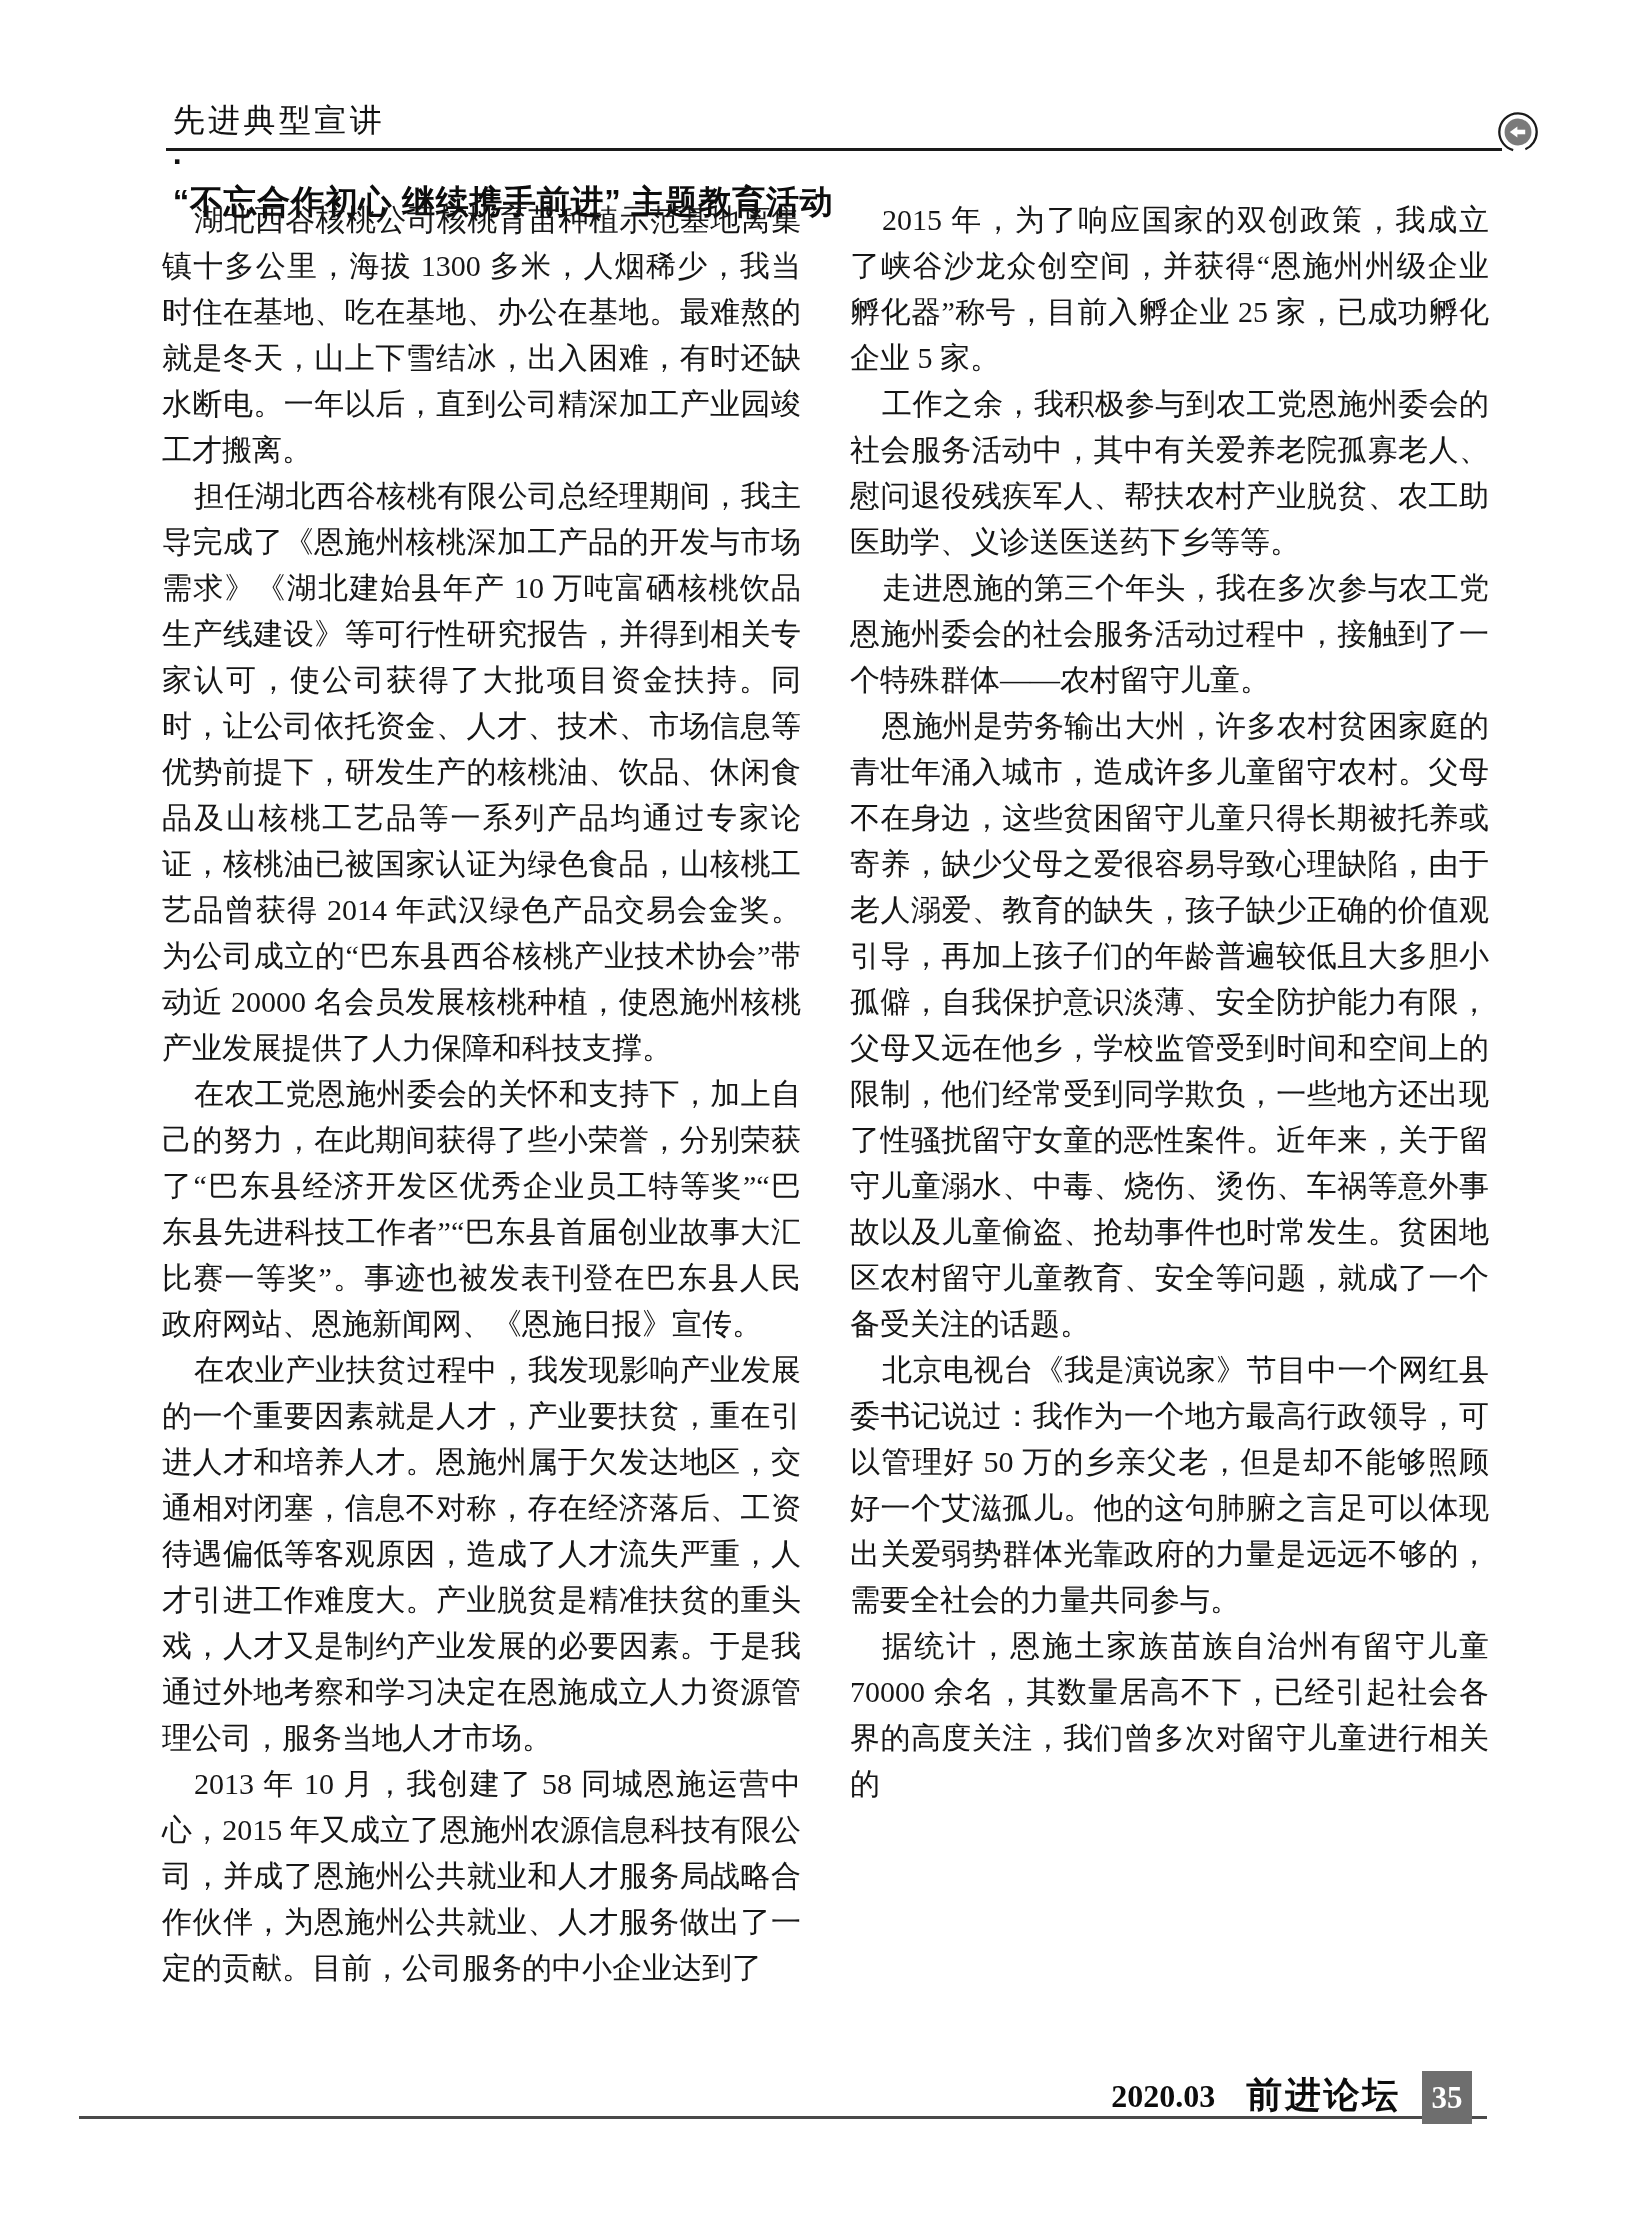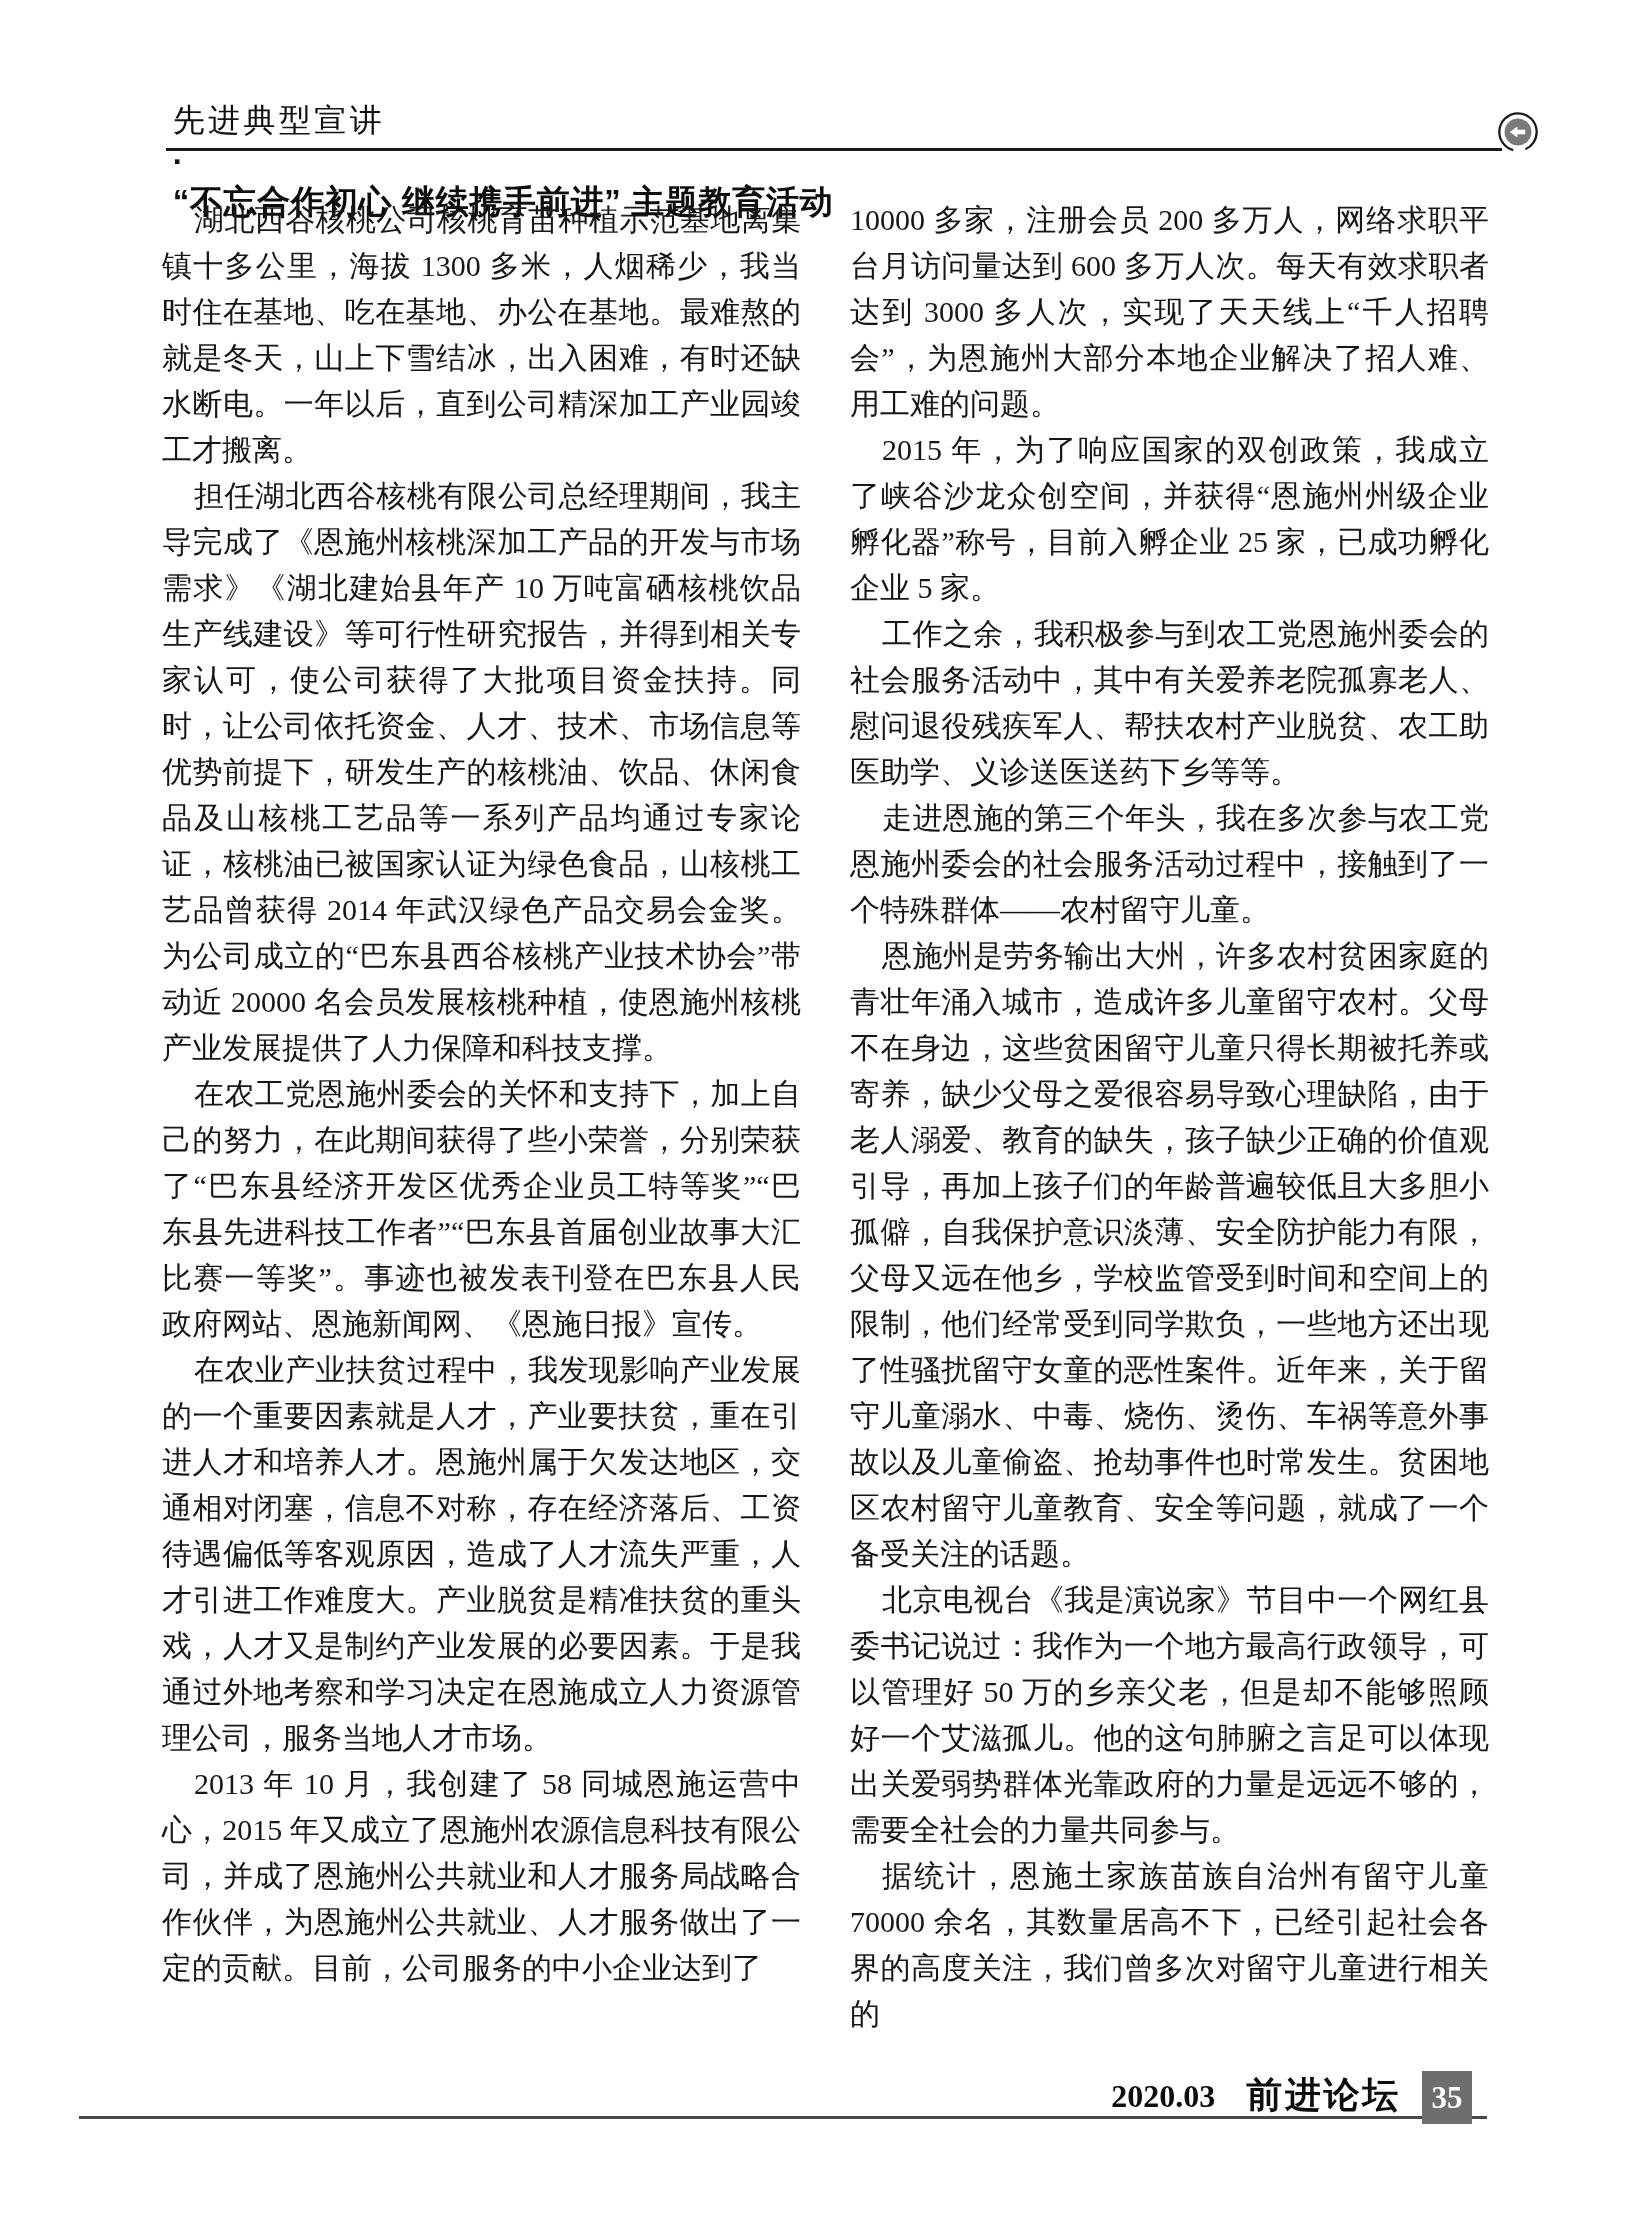--- a/index.html
+++ b/index.html
@@ -102,21 +102,20 @@
 
   <div class="columns">
     <div class="col">
       <p>湖北西谷核桃公司核桃育苗种植示范基地离集镇十多公里，海拔 1300 多米，人烟稀少，我当时住在基地、吃在基地、办公在基地。最难熬的就是冬天，山上下雪结冰，出入困难，有时还缺水断电。一年以后，直到公司精深加工产业园竣工才搬离。</p>
       <p>担任湖北西谷核桃有限公司总经理期间，我主导完成了《恩施州核桃深加工产品的开发与市场需求》《湖北建始县年产 10 万吨富硒核桃饮品生产线建设》等可行性研究报告，并得到相关专家认可，使公司获得了大批项目资金扶持。同时，让公司依托资金、人才、技术、市场信息等优势前提下，研发生产的核桃油、饮品、休闲食品及山核桃工艺品等一系列产品均通过专家论证，核桃油已被国家认证为绿色食品，山核桃工艺品曾获得 2014 年武汉绿色产品交易会金奖。为公司成立的“巴东县西谷核桃产业技术协会”带动近 20000 名会员发展核桃种植，使恩施州核桃产业发展提供了人力保障和科技支撑。</p>
       <p>在农工党恩施州委会的关怀和支持下，加上自己的努力，在此期间获得了些小荣誉，分别荣获了“巴东县经济开发区优秀企业员工特等奖”“巴东县先进科技工作者”“巴东县首届创业故事大汇比赛一等奖”。事迹也被发表刊登在巴东县人民政府网站、恩施新闻网、《恩施日报》宣传。</p>
       <p>在农业产业扶贫过程中，我发现影响产业发展的一个重要因素就是人才，产业要扶贫，重在引进人才和培养人才。恩施州属于欠发达地区，交通相对闭塞，信息不对称，存在经济落后、工资待遇偏低等客观原因，造成了人才流失严重，人才引进工作难度大。产业脱贫是精准扶贫的重头戏，人才又是制约产业发展的必要因素。于是我通过外地考察和学习决定在恩施成立人力资源管理公司，服务当地人才市场。</p>
       <p>2013 年 10 月，我创建了 58 同城恩施运营中心，2015 年又成立了恩施州农源信息科技有限公司，并成了恩施州公共就业和人才服务局战略合作伙伴，为恩施州公共就业、人才服务做出了一定的贡献。目前，公司服务的中小企业达到了</p>
     </div>
     <div class="col">
-      <p class="cont">10000 多家，注册会员 200 多万人，网络求职平台月访问量达到 600 多万人次。每天有效求职者达到 3000 多人次，实现了天天线上“千人招聘会”，为恩施州大部分本地企业解决了招人难、用工难的问题。</p>
       <p>2015 年，为了响应国家的双创政策，我成立了峡谷沙龙众创空间，并获得“恩施州州级企业孵化器”称号，目前入孵企业 25 家，已成功孵化企业 5 家。</p>
       <p>工作之余，我积极参与到农工党恩施州委会的社会服务活动中，其中有关爱养老院孤寡老人、慰问退役残疾军人、帮扶农村产业脱贫、农工助医助学、义诊送医送药下乡等等。</p>
       <p>走进恩施的第三个年头，我在多次参与农工党恩施州委会的社会服务活动过程中，接触到了一个特殊群体——农村留守儿童。</p>
       <p>恩施州是劳务输出大州，许多农村贫困家庭的青壮年涌入城市，造成许多儿童留守农村。父母不在身边，这些贫困留守儿童只得长期被托养或寄养，缺少父母之爱很容易导致心理缺陷，由于老人溺爱、教育的缺失，孩子缺少正确的价值观引导，再加上孩子们的年龄普遍较低且大多胆小孤僻，自我保护意识淡薄、安全防护能力有限，父母又远在他乡，学校监管受到时间和空间上的限制，他们经常受到同学欺负，一些地方还出现了性骚扰留守女童的恶性案件。近年来，关于留守儿童溺水、中毒、烧伤、烫伤、车祸等意外事故以及儿童偷盗、抢劫事件也时常发生。贫困地区农村留守儿童教育、安全等问题，就成了一个备受关注的话题。</p>
       <p>北京电视台《我是演说家》节目中一个网红县委书记说过：我作为一个地方最高行政领导，可以管理好 50 万的乡亲父老，但是却不能够照顾好一个艾滋孤儿。他的这句肺腑之言足可以体现出关爱弱势群体光靠政府的力量是远远不够的，需要全社会的力量共同参与。</p>
       <p>据统计，恩施土家族苗族自治州有留守儿童 70000 余名，其数量居高不下，已经引起社会各界的高度关注，我们曾多次对留守儿童进行相关的</p>
     </div>
   </div>
 
   <div class="ftr-rule"></div>

